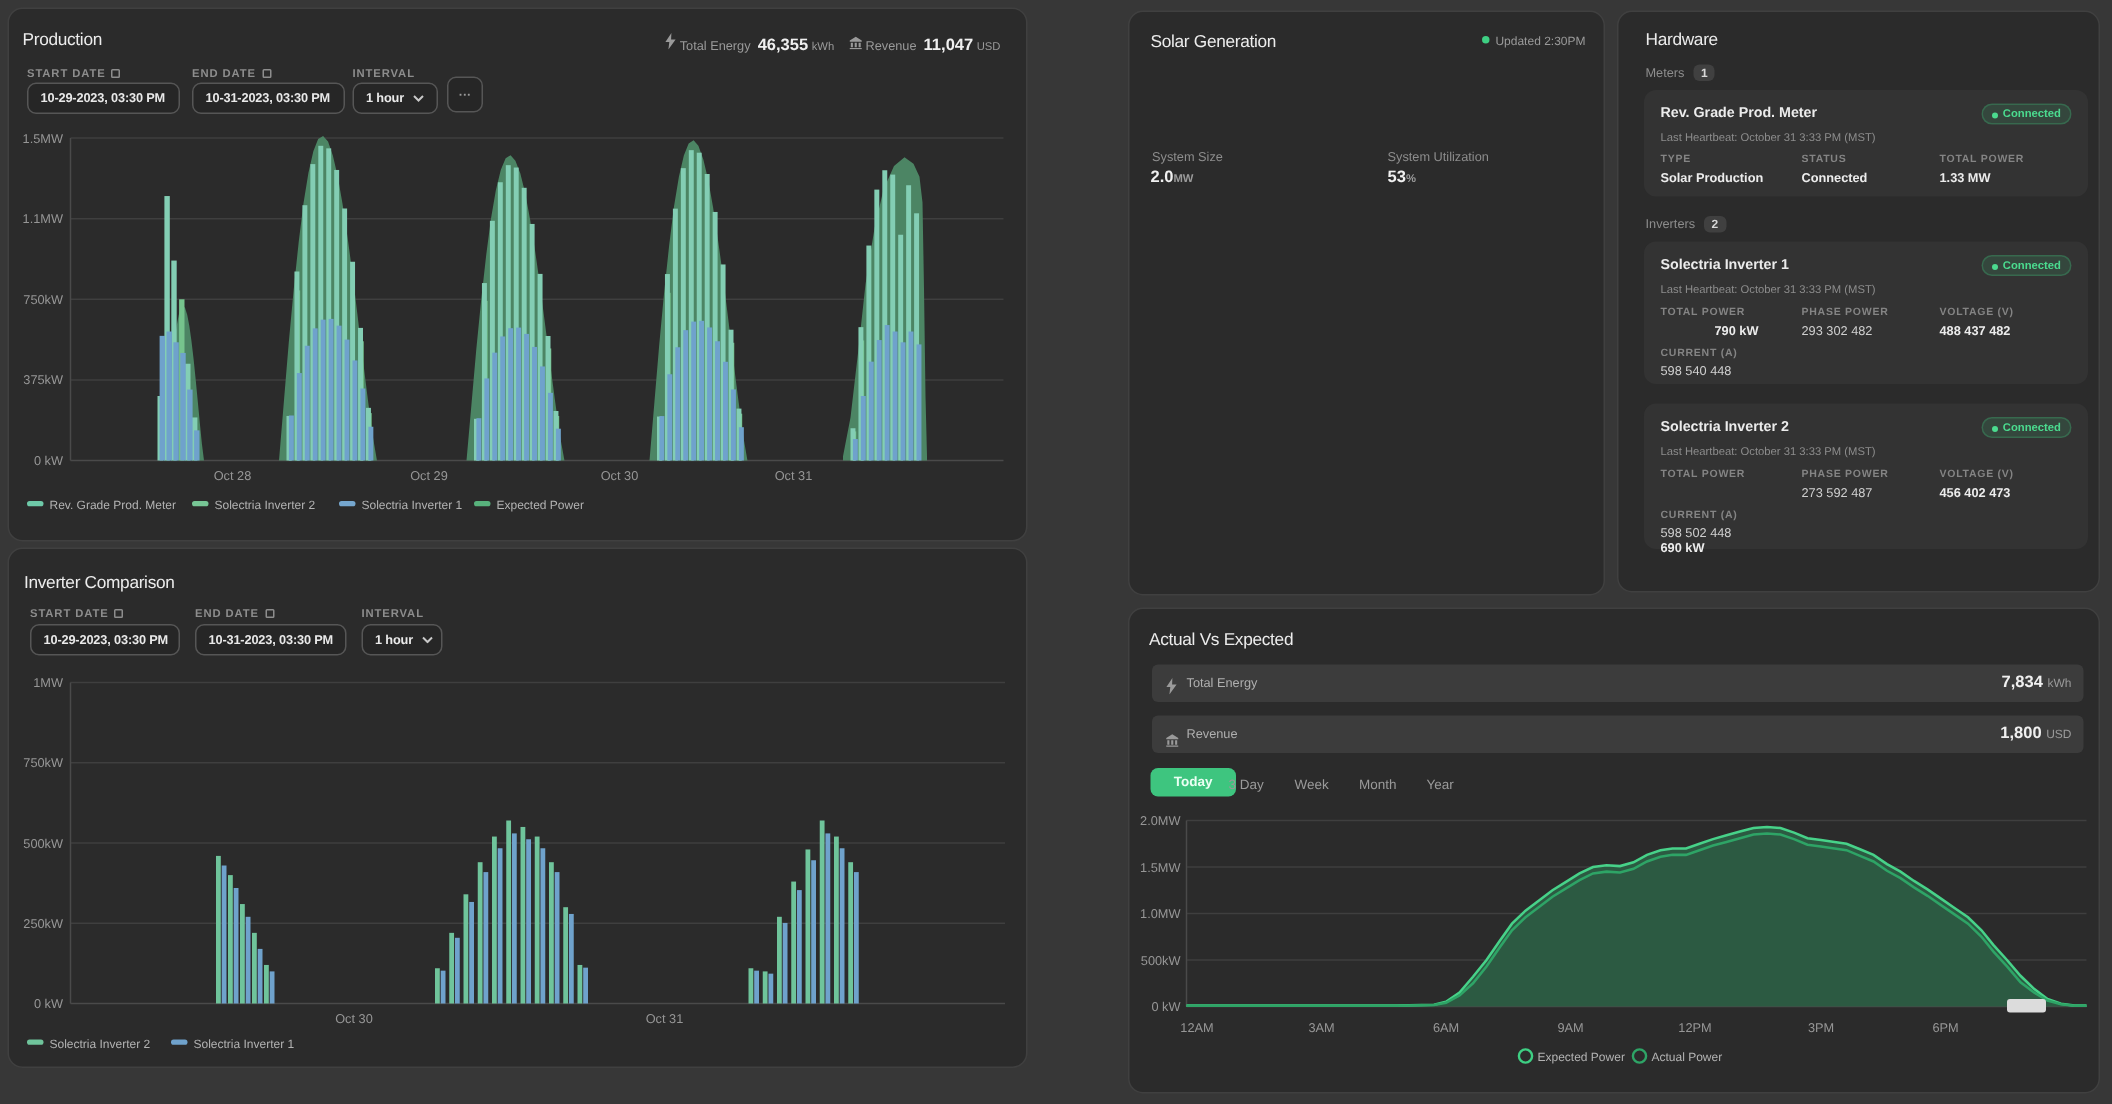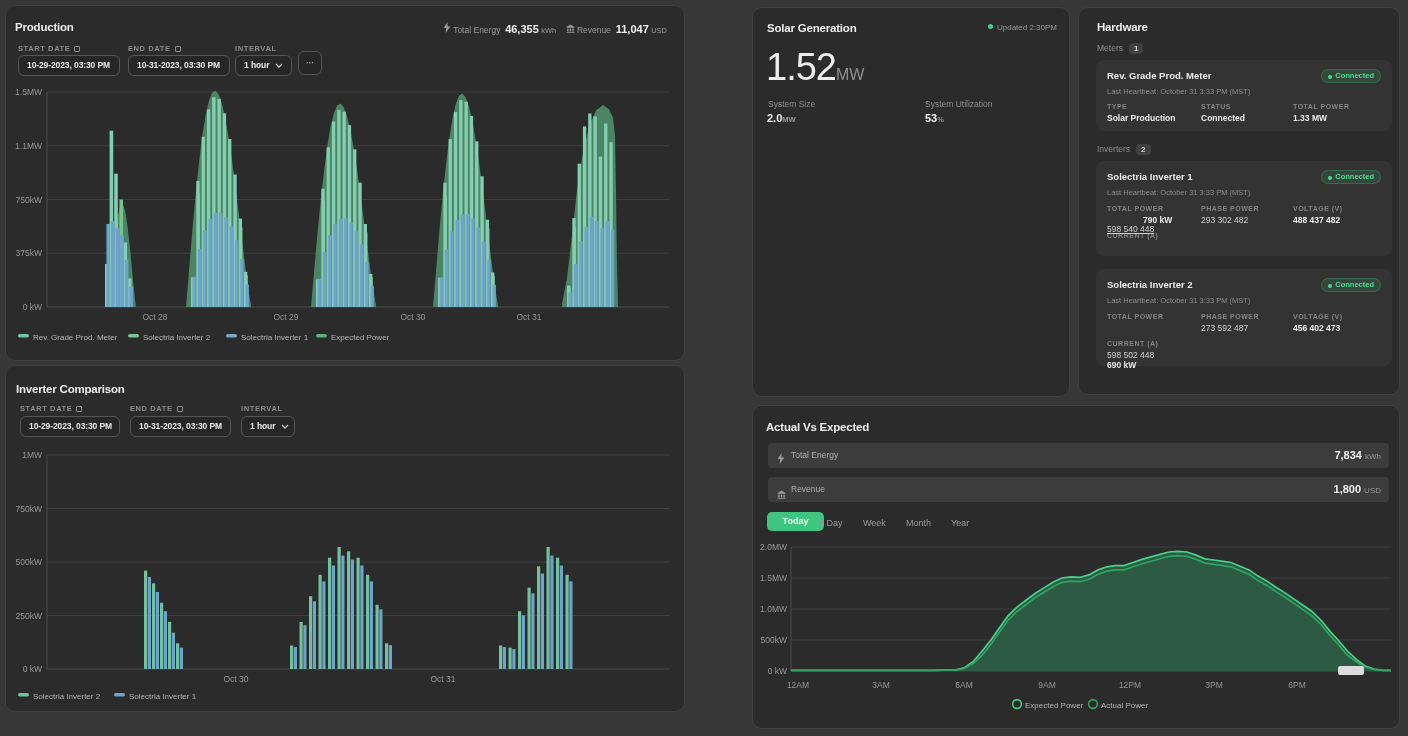--- a/index.html
+++ b/index.html
@@ -1,20 +1,20 @@
 <!DOCTYPE html>
 <html><head>
 <meta charset="utf-8">
 <style>
 * { margin:0; padding:0; box-sizing:border-box; }
 html,body { width:1408px; height:736px; background:#373737; overflow:hidden;
   font-family:"Liberation Sans", sans-serif; }
 .panel { position:absolute; background:#2b2b2b; border:1px solid #404040; border-radius:10px; }
 .abs { position:absolute; }
-.title { font-size:11.5px; font-weight:bold; color:#ececec; letter-spacing:-0.2px; }
+.title { font-size:11.5px; font-weight:normal; color:#ececec; letter-spacing:-0.2px; }
 .lbl { font-size:7.5px; color:#8d8d8d; letter-spacing:0.6px; font-weight:bold; }
 .cal { display:inline-block; width:6px; height:6px; border:1px solid #8d8d8d; border-radius:1px;
   margin-left:4px; vertical-align:-1px; }
 .inp { position:absolute; background:#262626; border:1px solid #565656; border-radius:6px;
   color:#e9e9e9; font-size:8.5px; font-weight:bold; line-height:19px; padding-left:8px;
   white-space:nowrap; overflow:hidden; letter-spacing:-0.1px; }
 .statval { font-size:11px; font-weight:bold; color:#f0f0f0; }
 .statunit { font-size:7.5px; color:#9a9a9a; }
 .glabel { font-size:8.5px; color:#8d8d8d; }
 .pill { position:absolute; background:rgba(62,207,131,0.13); border:1px solid rgba(62,207,131,0.25);
@@ -272,21 +272,20 @@
 <text x="27" y="332.5" font-size="8" fill="#b3b3b3">Solectria Inverter 2</text>
 <rect x="108" y="327" width="11" height="3.5" rx="1.7" fill="#6fa2cc"></rect>
 <text x="123" y="332.5" font-size="8" fill="#b3b3b3">Solectria Inverter 1</text>
   </svg>
 </div>
 
 <div class="panel" style="left:752px; top:7px; width:318px; height:390px;">
   <div class="abs title" style="left:14px; top:14px;">Solar Generation</div>
   <div class="abs" style="right:12px; top:15px; font-size:8px; color:#9a9a9a; white-space:nowrap;">
     <span style="display:inline-block; width:5px; height:5px; border-radius:50%; background:#3ecf83; margin-right:4px; vertical-align:1px;"></span>Updated 2:30PM</div>
-  <div class="abs" style="left:13px; top:38px; font-size:38px; letter-spacing:-1px; color:#ededed; white-space:nowrap;">1.52<span style="font-size:16px; letter-spacing:0; color:#8f8f8f;">MW</span></div>
   <div class="abs glabel" style="left:15px; top:91px;">System Size</div>
   <div class="abs" style="left:14px; top:104px; font-size:11px; font-weight:bold; color:#f0f0f0;">2.0<span style="font-size:7.5px; font-weight:bold; color:#9a9a9a;">MW</span></div>
   <div class="abs glabel" style="left:172px; top:91px;">System Utilization</div>
   <div class="abs" style="left:172px; top:104px; font-size:11px; font-weight:bold; color:#f0f0f0;">53<span style="font-size:7.5px; font-weight:bold; color:#9a9a9a;">%</span></div>
 </div>
 
 <div class="panel" style="left:1078px; top:7px; width:322px; height:388px;">
   <div class="abs title" style="left:18px; top:13px;">Hardware</div>
   <div class="abs glabel" style="left:18px; top:35px;">Meters<span class="badge">1</span></div>
   <div class="card" style="left:17px; top:52px; width:296px; height:71px;">
@@ -305,21 +304,21 @@
     <div class="abs cardtitle" style="left:11px; top:10px;">Solectria Inverter 1</div>
     <div class="pill" style="right:11px; top:9px;">Connected</div>
     <div class="abs hb" style="left:11px; top:27px;">Last Heartbeat: October 31 3:33 PM (MST)</div>
     <div class="abs collbl" style="left:11px; top:44px;">TOTAL POWER</div>
     <div class="abs colval" style="left:11px; top:54px;margin-left:36px;">790 kW</div>
     <div class="abs collbl" style="left:105px; top:44px;">PHASE POWER</div>
     <div class="abs colvaln" style="left:105px; top:54px;">293 302 482</div>
     <div class="abs collbl" style="left:197px; top:44px;">VOLTAGE (V)</div>
     <div class="abs colval" style="left:197px; top:54px;">488 437 482</div>
     <div class="abs collbl" style="left:11px; top:71px;">CURRENT (A)</div>
-    <div class="abs colvaln" style="left:11px; top:63px;text-decoration:underline;">598 540 448</div>
+    <div class="abs colvaln" style="left:11px; top:81px;">598 540 448</div>
   </div>
   <div class="card" style="left:17px; top:261px; width:296px; height:97px;">
     <div class="abs cardtitle" style="left:11px; top:10px;">Solectria Inverter 2</div>
     <div class="pill" style="right:11px; top:9px;">Connected</div>
     <div class="abs hb" style="left:11px; top:27px;">Last Heartbeat: October 31 3:33 PM (MST)</div>
     <div class="abs collbl" style="left:11px; top:44px;">TOTAL POWER</div>
     <div class="abs colval" style="left:11px; top:54px;margin-top:37px;">690 kW</div>
     <div class="abs collbl" style="left:105px; top:44px;">PHASE POWER</div>
     <div class="abs colvaln" style="left:105px; top:54px;">273 592 487</div>
     <div class="abs collbl" style="left:197px; top:44px;">VOLTAGE (V)</div>

